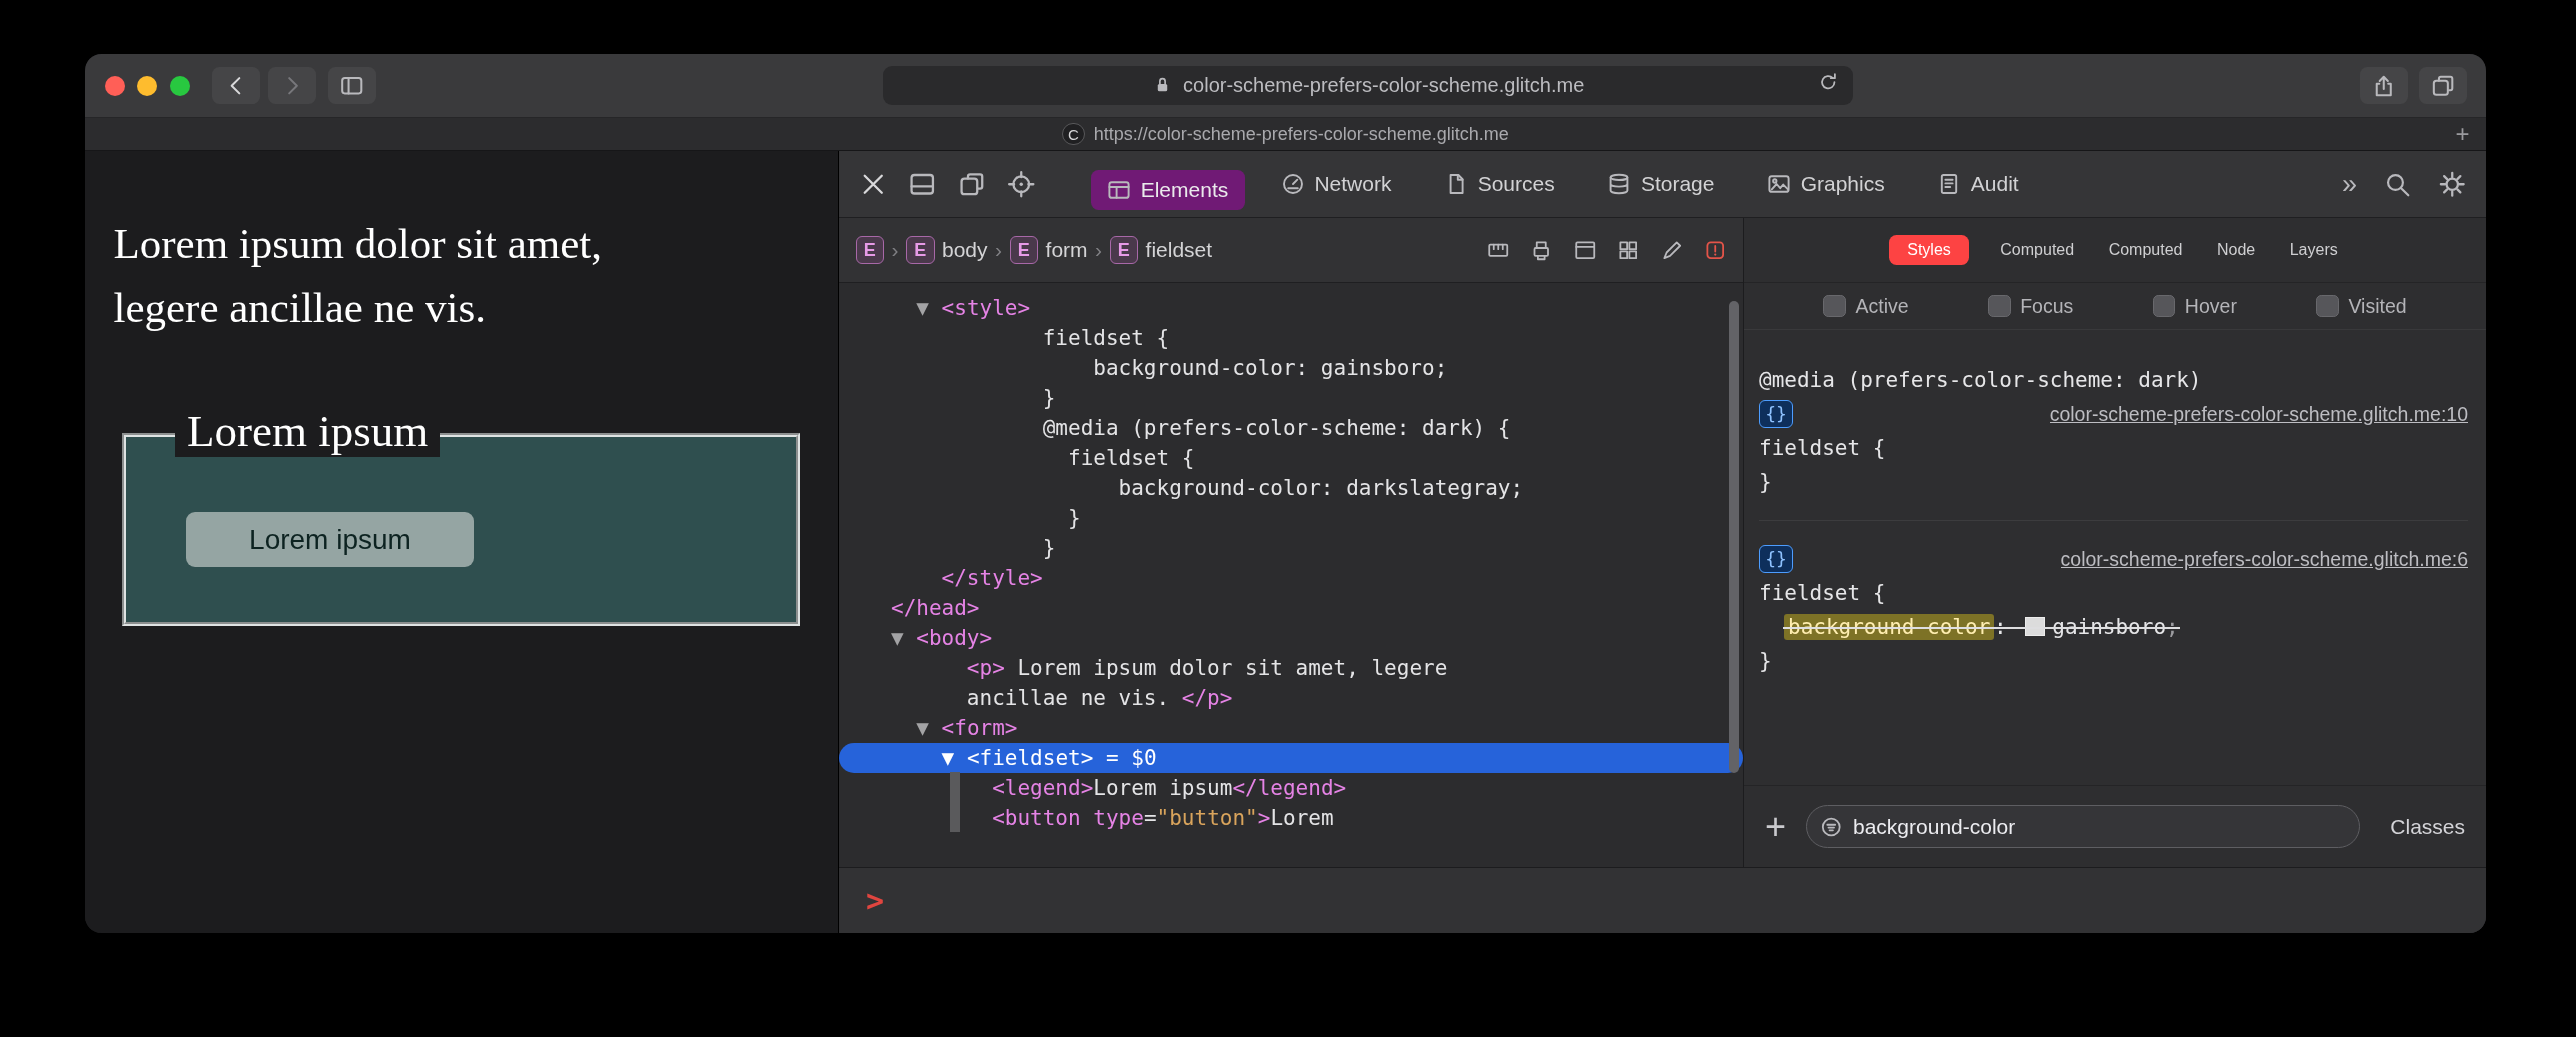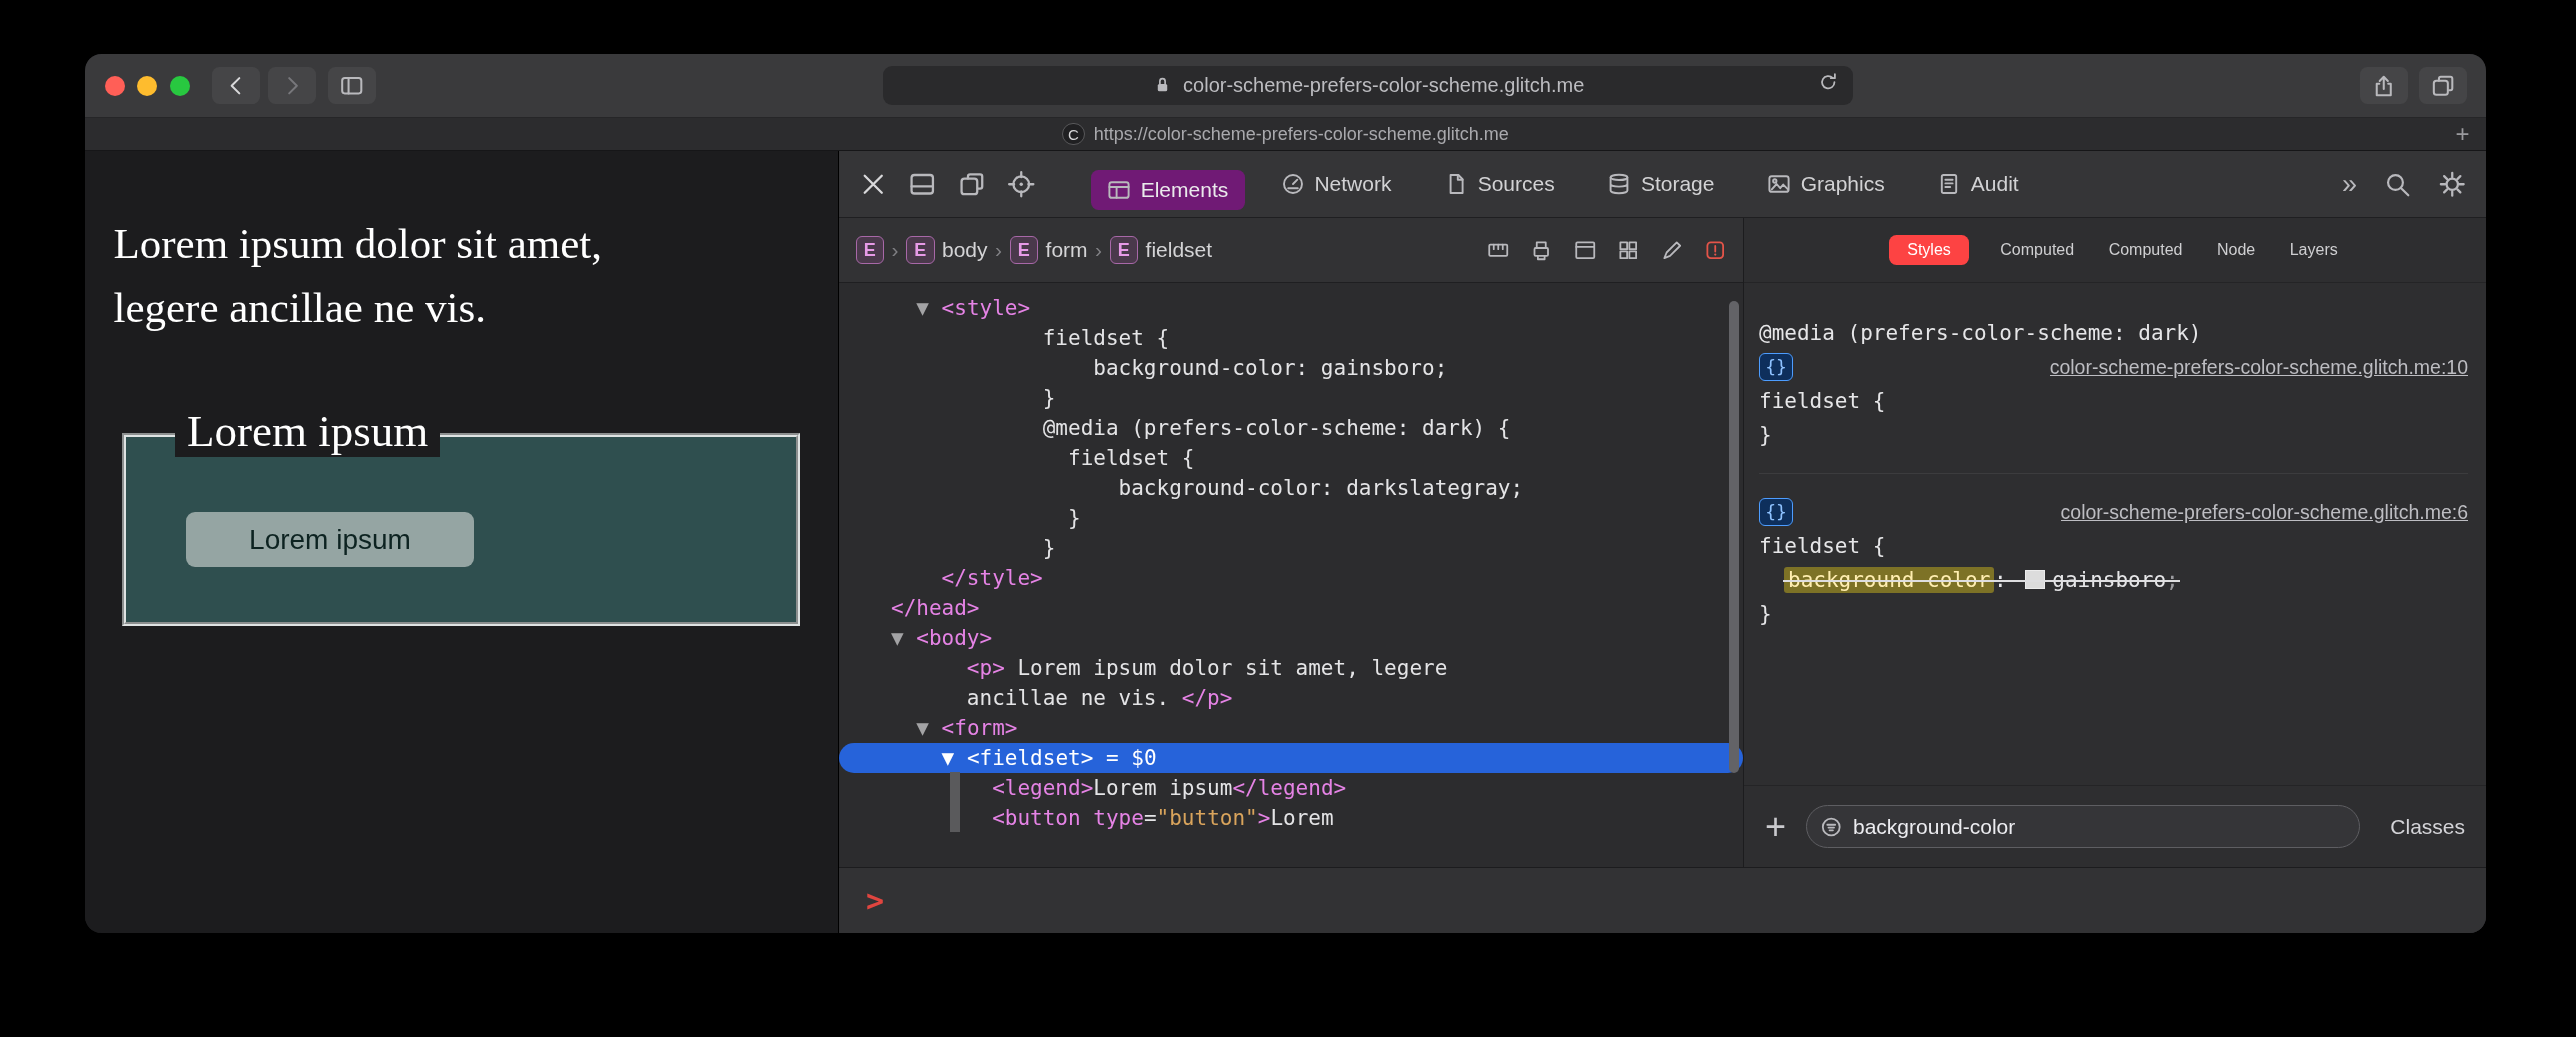--- a/index.html
+++ b/index.html
@@ -343,20 +343,38 @@
           </div>
 
           <div class="dt-right">
             <div class="side-tabs">
               <span class="side-tab active">Styles</span>
               <span class="side-tab">Computed</span>
               <span class="side-tab">Computed</span>
               <span class="side-tab">Node</span>
               <span class="side-tab">Layers</span>
             </div>
+            <div class="pseudo-row">
+              <span class="pseudo-item">
+                <span class="checkbox"></span>
+                <span>Active</span>
+              </span>
+              <span class="pseudo-item">
+                <span class="checkbox"></span>
+                <span>Focus</span>
+              </span>
+              <span class="pseudo-item">
+                <span class="checkbox"></span>
+                <span>Hover</span>
+              </span>
+              <span class="pseudo-item">
+                <span class="checkbox"></span>
+                <span>Visited</span>
+              </span>
+            </div>
             <div class="rules">
                 <div class="rule-sec">
                   <div class="rule-line">@media (prefers-color-scheme: dark)</div>
                   <div class="rule-head">
                     <span class="brace-badge">{}</span>
                     <a class="rule-link">color-scheme-prefers-color-scheme.glitch.me:10</a>
                   </div>
                   <div class="rule-line">fieldset {</div>
                   <div class="rule-line">}</div>
                 </div>

